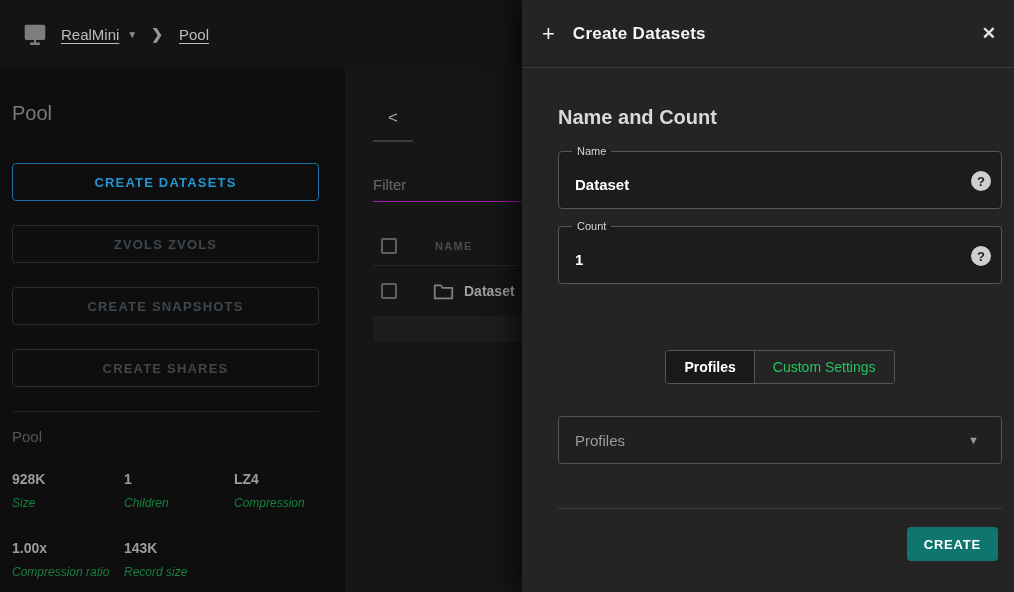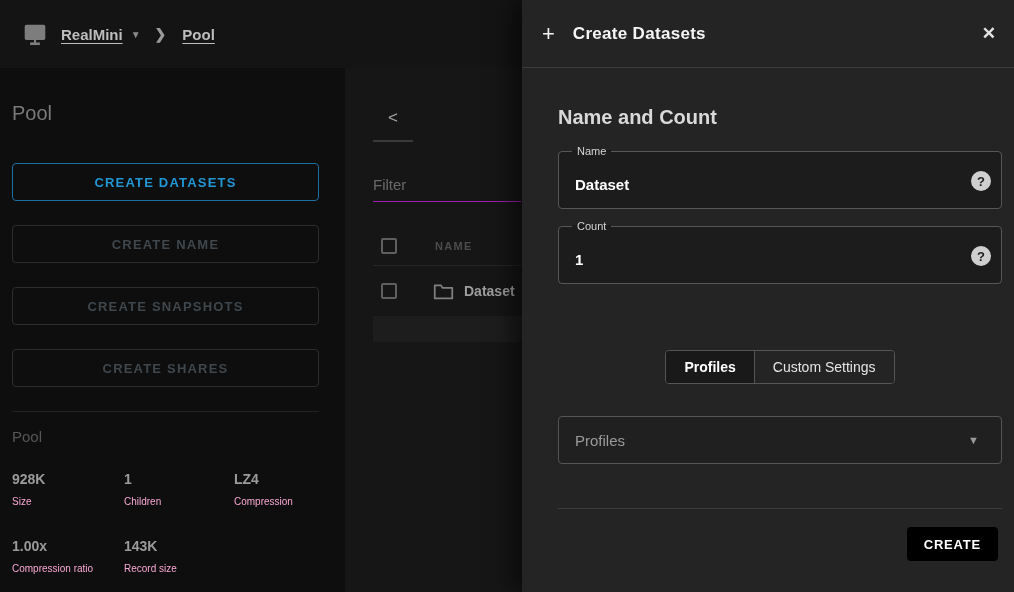--- a/index.html
+++ b/index.html
@@ -3,40 +3,40 @@
 <meta charset="utf-8">
 <style>
   * { margin:0; padding:0; box-sizing:border-box; }
   html,body { width:1014px; height:592px; background:#141414; overflow:hidden;
               font-family:"Liberation Sans", sans-serif; }
   .app { position:relative; width:1014px; height:592px; }
 
   
   .topbar { position:absolute; top:0; left:0; width:100%; height:68px; background:#141414;
             display:flex; align-items:center; padding-left:22px; }
-  .crumb-link { font-size:15px; font-weight:bold; color:#bdbdbd; text-decoration:underline;
+  .crumb-link { font-size:15px; font-weight:normal; color:#bdbdbd; text-decoration:underline;
                 text-underline-offset:3px; cursor:pointer; }
   .crumb-caret { color:#8a8a8a; font-size:10px; margin:0 14px 0 8px; cursor:pointer; }
   .crumb-chevron { color:#9a9a9a; font-size:14px; font-weight:bold; margin-right:16px; }
   .sys-icon { margin-right:13px; display:flex; }
 
   
   .sidebar { position:absolute; top:68px; left:0; width:345px; bottom:0; background:#0e0e0e;
              padding:0 26px 0 12px; }
   .sidebar h1 { font-size:20px; font-weight:500; color:#7a7a7a; margin:34px 0 38px 0; }
   .side-btn { display:block; width:307px; height:38px; margin-bottom:24px; background:transparent;
               border-radius:4px; font-size:13px; font-weight:bold; letter-spacing:1.2px;
               font-family:"Liberation Sans", sans-serif; cursor:pointer; }
   .side-btn.primary { border:1px solid #1b6fa3; color:#2196d3; }
   .side-btn.disabled { border:1px solid #2d2d2d; color:#3f474d; }
   .side-divider { border:none; border-top:1px solid #232323; margin:4px 0 0 0; }
   .info-title { font-size:15px; color:#565656; margin:16px 0 26px 0; font-weight:500; }
   .info-grid { display:grid; grid-template-columns:112px 110px auto; row-gap:28px; }
   .stat-value { font-size:14px; font-weight:bold; color:#9b9b9b; margin-bottom:8px; }
-  .stat-label { font-size:10px; color:#f9a8d4; line-height:1.45; }
+  .stat-label { font-size:12px; color:#15803d; line-height:1.45;font-style:italic; }
 
   
   .midcol { position:absolute; top:68px; left:345px; right:0; bottom:0; background:#161616;
             padding-left:28px; overflow:hidden; }
   .tabbar { display:flex; margin-top:27px; height:47px; align-items:stretch; }
   .back-btn { width:40px; display:flex; align-items:center; justify-content:center;
               border-bottom:2px solid #3a3a3a; background:none; border-top:none; border-left:none;
               border-right:none; color:#a8a8a8; font-size:17px; cursor:pointer;
               font-family:"Liberation Sans", sans-serif; }
   .tab-data { width:156px; margin-left:2px; display:flex; align-items:center; justify-content:center;
@@ -77,29 +77,29 @@
   .field-input { position:absolute; inset:0; width:100%; height:100%; background:transparent;
                  border:none; outline:none; color:#ffffff; font-size:15px; font-weight:bold;
                  padding:8px 48px 0 16px; font-family:"Liberation Sans", sans-serif; }
   .help-icon { position:absolute; right:10px; top:19px; width:20px; height:20px; border-radius:50%;
                background:#cfcfcf; color:#1c1c1c; font-size:13px; font-weight:bold; display:flex;
                align-items:center; justify-content:center; cursor:pointer; }
   .seg-wrap { margin-top:66px; display:flex; justify-content:center; }
   .seg-group { display:flex; border:1px solid #555555; border-radius:4px; overflow:hidden; height:34px; }
   .seg { display:flex; align-items:center; padding:0 18px; font-size:14px; cursor:pointer; }
   .seg.active { background:#191919; color:#ffffff; font-weight:bold; border-right:1px solid #555555; }
-  .seg.inactive { background:#242424; color:#e5e5e5; }
+  .seg.inactive { background:#242424; color:#22c55e; }
   .select-box { position:relative; margin-top:32px; height:48px; border:1px solid #555555;
                 border-radius:4px; background:#202020; display:flex; align-items:center;
                 padding:0 16px; cursor:pointer; }
   .select-label { font-size:15px; color:#9b9b9b; flex:1; }
   .select-caret { color:#9a9a9a; font-size:11px; margin-right:6px; }
   .footer-divider { border:none; border-top:1px solid #3d3d3d; margin-top:44px; }
   .drawer-footer { display:flex; justify-content:flex-end; margin-top:18px; padding-right:4px; }
-  .create-btn { background:#000000; color:#ffffff; border:none; border-radius:4px; height:34px;
+  .create-btn { background:#0f766e; color:#ffffff; border:none; border-radius:4px; height:34px;
                 padding:0 17px; font-size:13px; font-weight:bold; letter-spacing:0.8px;
                 cursor:pointer; font-family:"Liberation Sans", sans-serif; }
 </style>
 </head>
 <body>
 
 <div class="app">
 
   <div class="topbar">
     <span class="sys-icon">
@@ -111,21 +111,21 @@
     </span>
     <span class="crumb-link">RealMini</span>
     <span class="crumb-caret">▼</span>
     <span class="crumb-chevron">❯</span>
     <span class="crumb-link">Pool</span>
   </div>
 
   <div class="sidebar">
     <h1>Pool</h1>
     <button class="side-btn primary">CREATE DATASETS</button>
-    <button class="side-btn disabled">CREATE NAME</button>
+    <button class="side-btn disabled">ZVOLS ZVOLS</button>
     <button class="side-btn disabled">CREATE SNAPSHOTS</button>
     <button class="side-btn disabled">CREATE SHARES</button>
     <hr class="side-divider">
     <div class="info-title">Pool</div>
     <div class="info-grid">
       <div>
         <div class="stat-value">928K</div>
         <div class="stat-label">Size</div>
       </div>
       <div>

